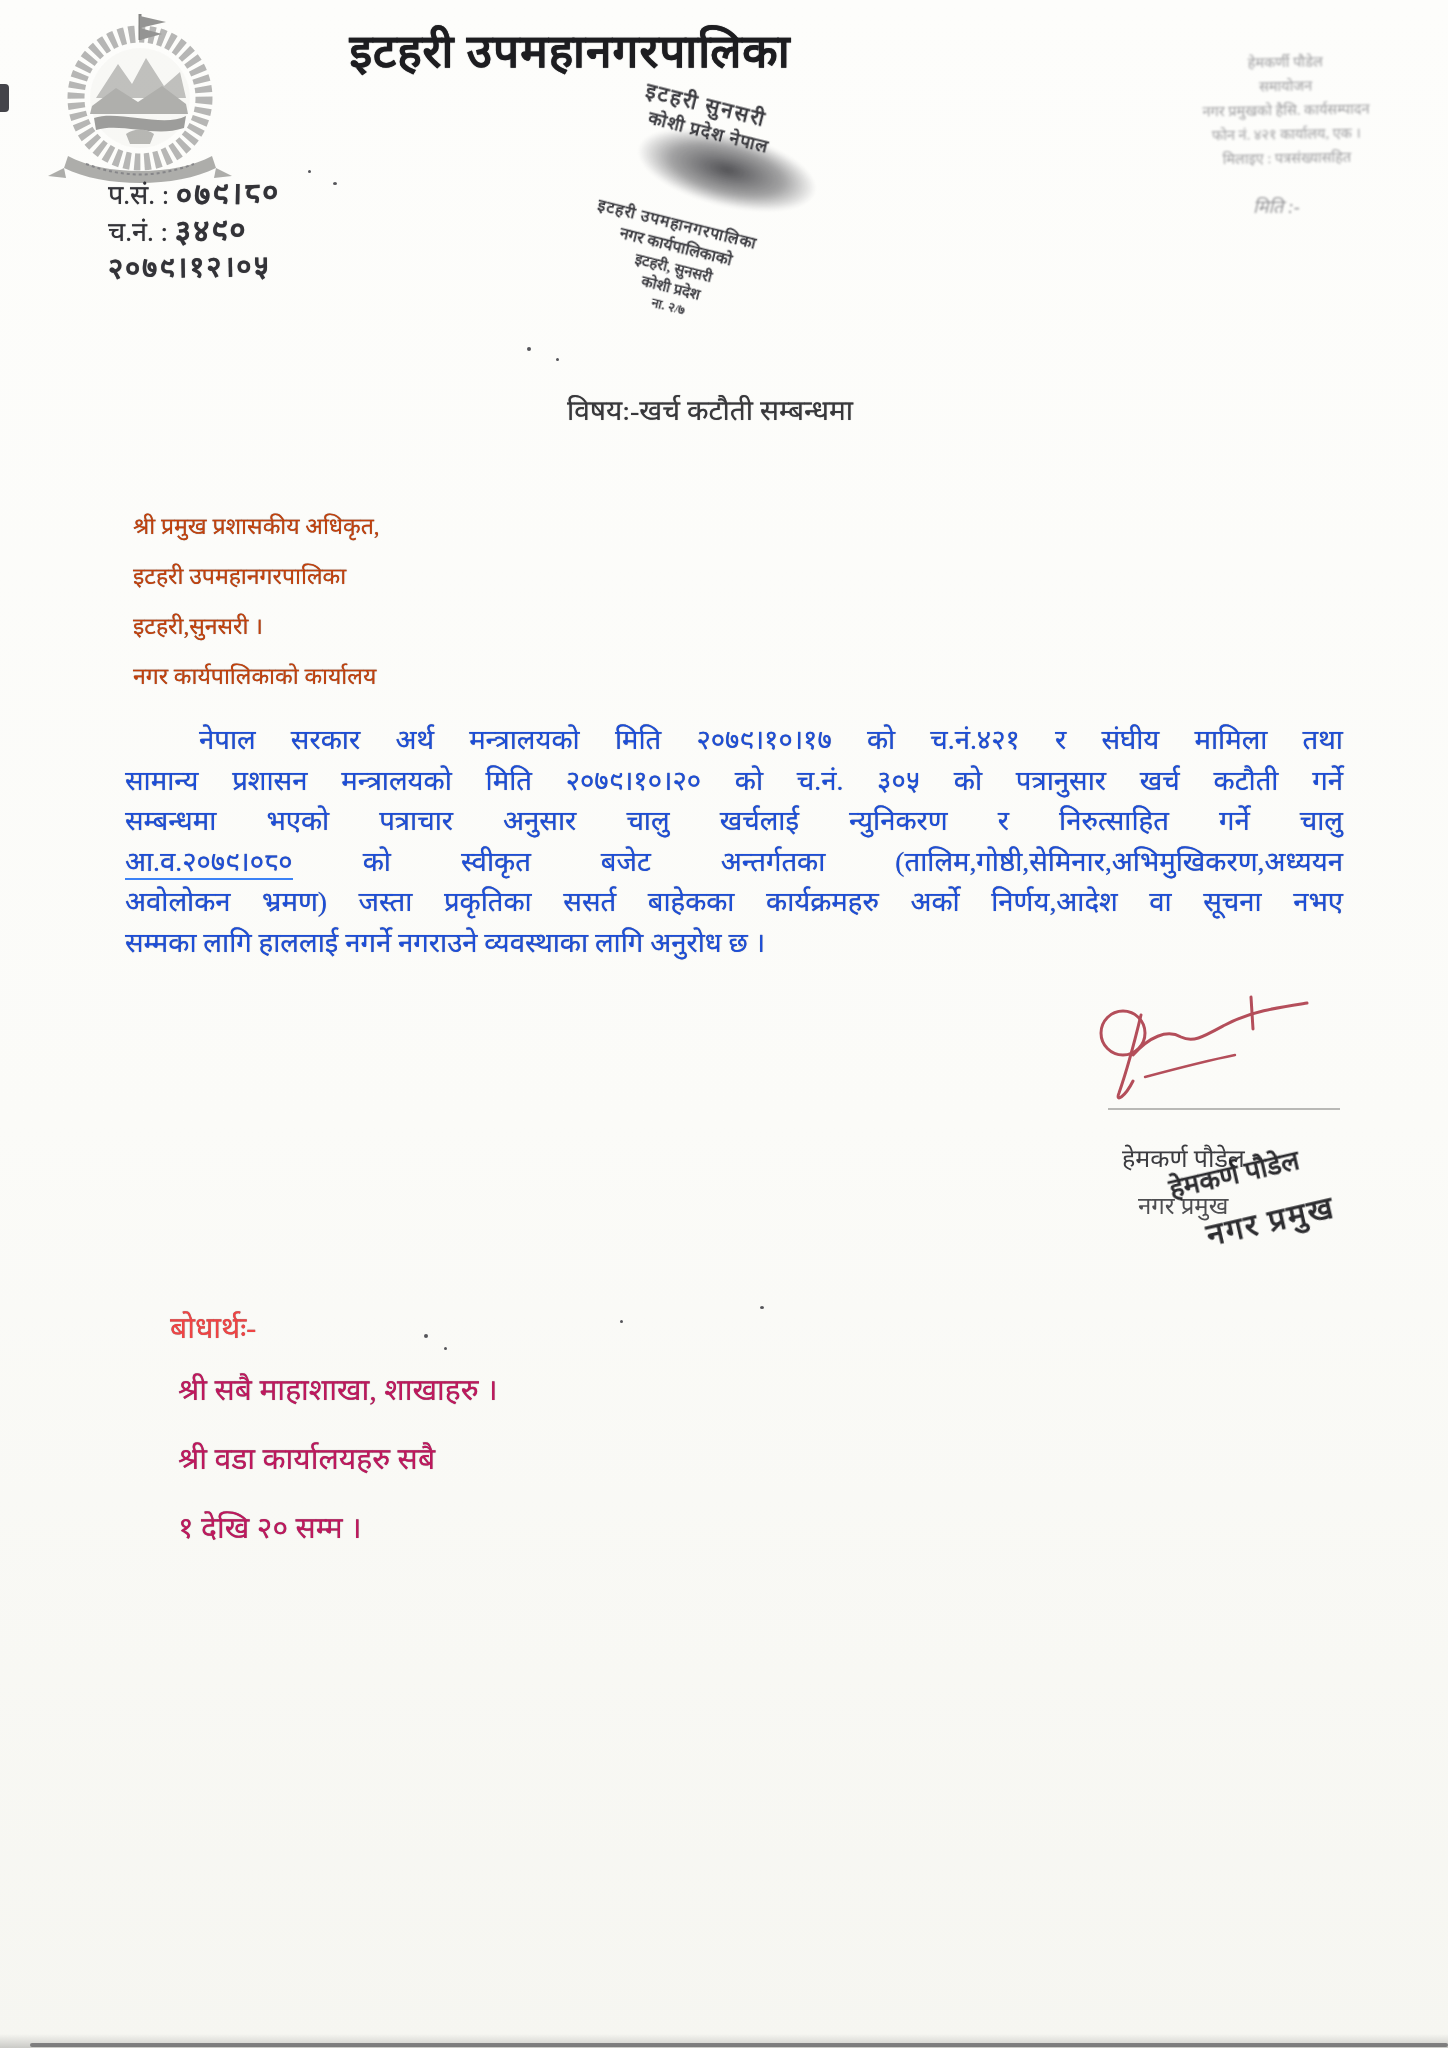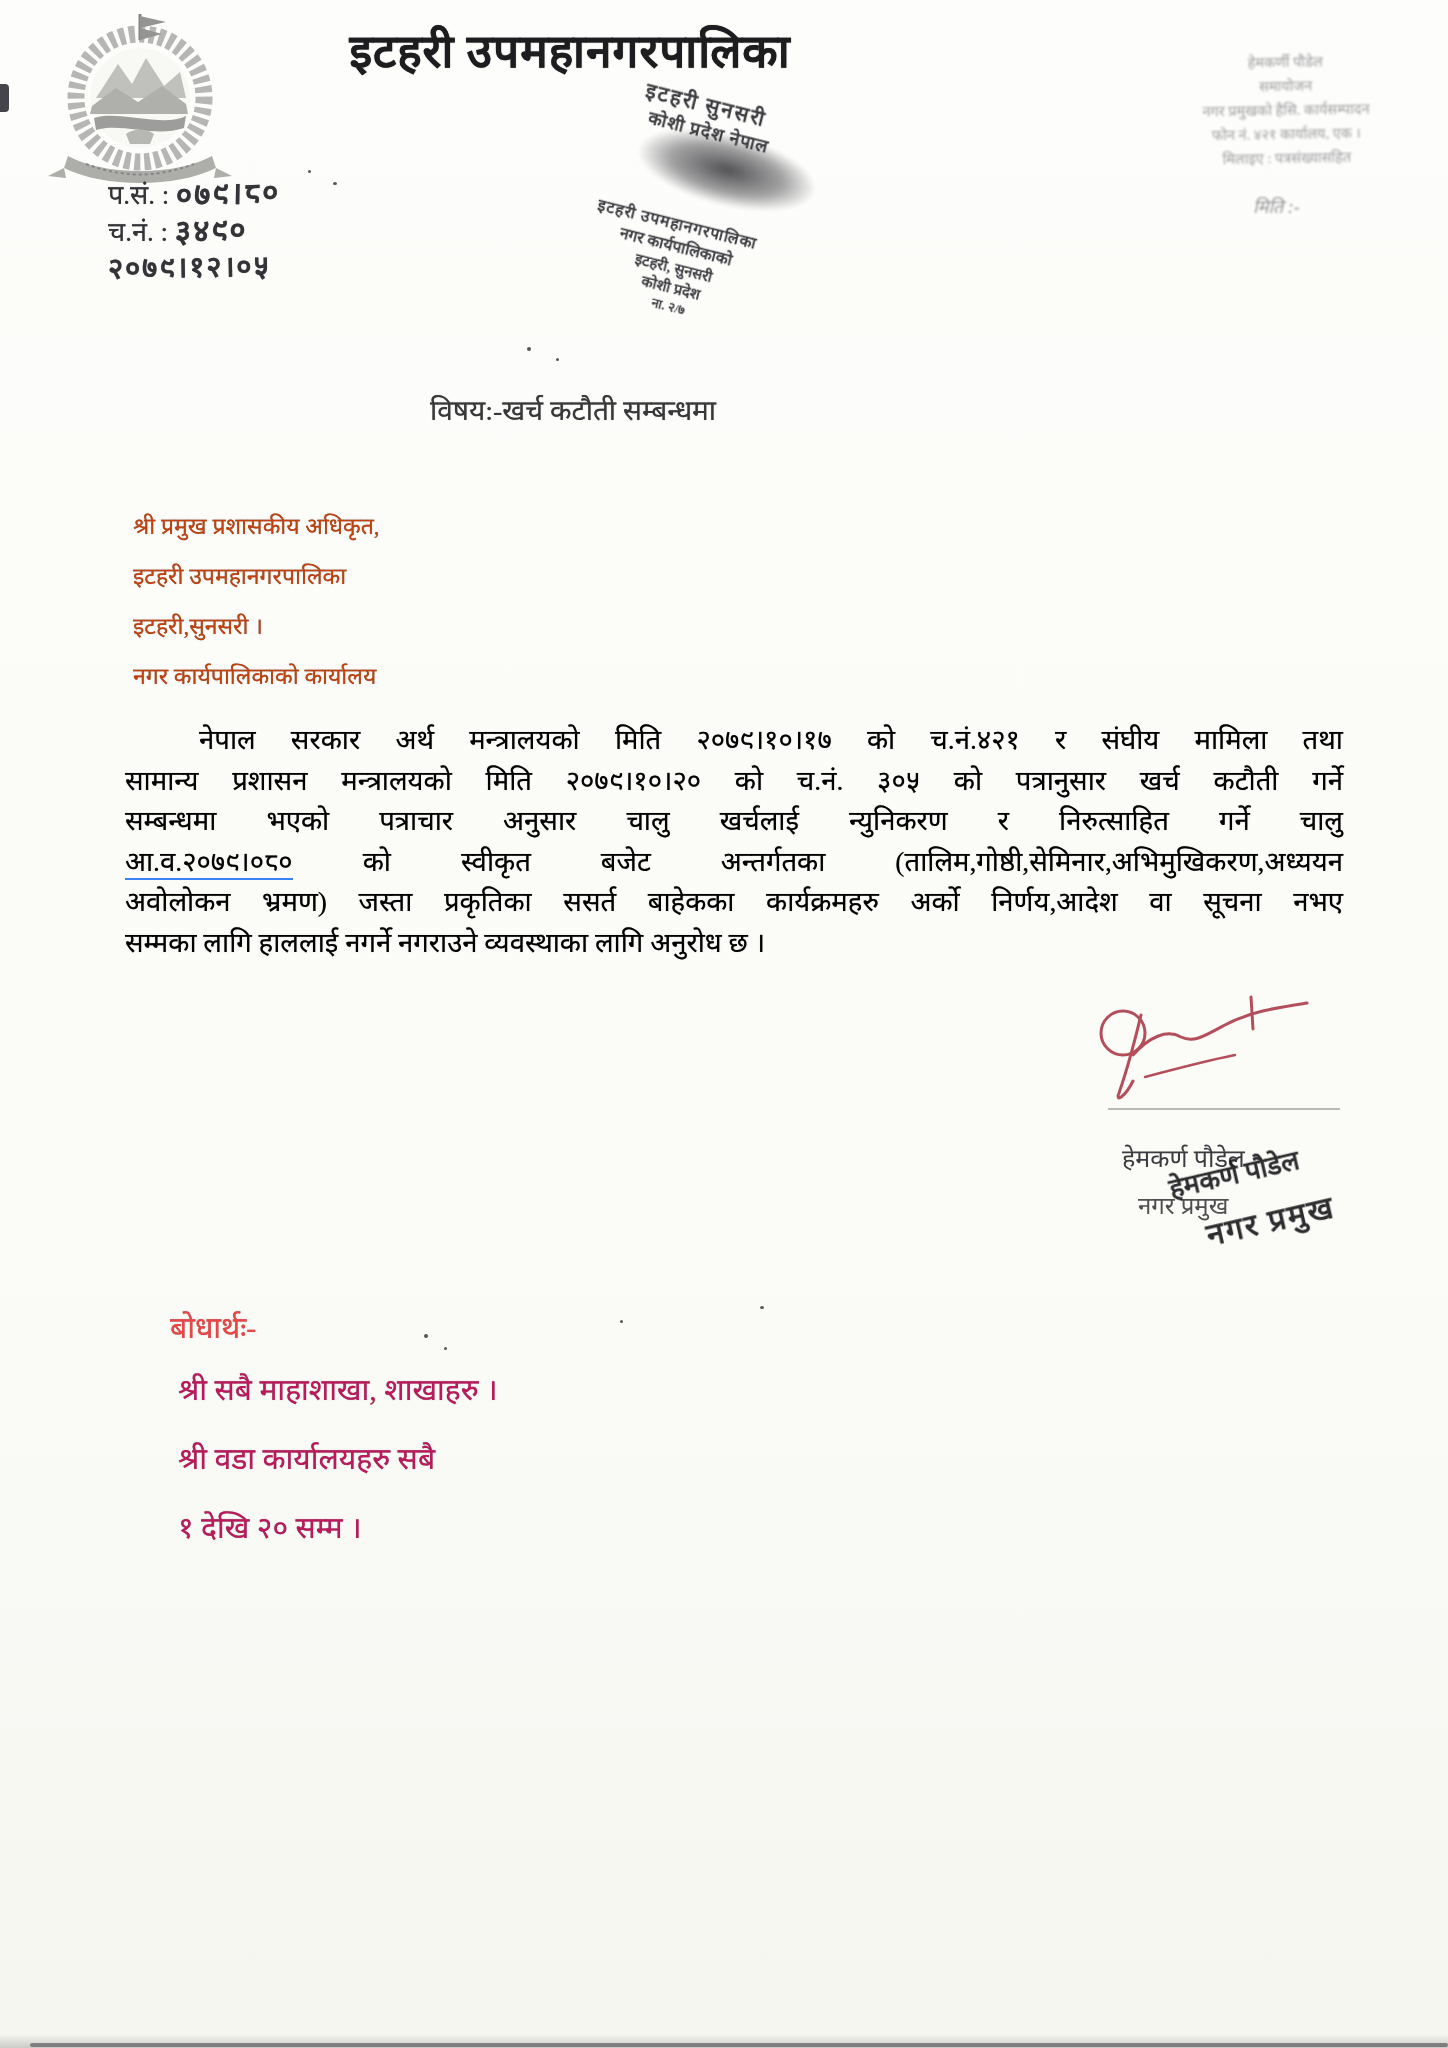--- a/index.html
+++ b/index.html
@@ -46,25 +46,25 @@
   .cs3{font-size:16px;margin-top:74px;margin-left:30px;letter-spacing:1px;}
   .cs4{font-size:16px;margin-left:38px;}
   .cs5{font-size:15px;margin-left:44px;}
   .cs6{font-size:15px;margin-left:48px;}
   .cs7{font-size:13px;margin-left:52px;}
   
   .refs{left:108px;top:176px;font-size:27px;line-height:35px;color:#333338;}
   .refs .hand{font-weight:600;font-size:31px;letter-spacing:2px;display:inline-block;transform:rotate(-2deg) skewX(-3deg);}
   .ref-date{font-weight:600;font-size:29px;letter-spacing:2px;display:inline-block;transform:rotate(-1deg);}
   
-  .subject{left:430px;top:390px;width:560px;font-size:28px;color:#38383b;}
+  .subject{left:430px;top:390px;width:560px;text-align:center;font-size:28px;color:#38383b;}
   
   .addressee{left:133px;top:502px;font-size:23px;line-height:50px;color:#c2410c;}
   
-  .body-par{left:125px;top:720px;width:1218px;font-size:27.5px;line-height:40.5px;color:#000000;}
+  .body-par{left:125px;top:720px;width:1218px;font-size:27.5px;line-height:40.5px;color:#1d4ed8;}
   .jline{text-align:justify;text-align-last:justify;white-space:nowrap;}
   .jline.first{padding-left:74px;}
   .jline.last{text-align-last:left;}
   .u{border-bottom:2px solid #3b82f6;padding-bottom:1px;}
   
   .sig-svg{left:1075px;top:985px;width:280px;height:125px;}
   .sig-line{left:1108px;top:1108px;width:232px;height:2px;background:#b9b9b6;}
   .sig-name{left:1122px;top:1140px;font-size:25px;color:#3c3c40;filter:blur(.4px);}
   .sig-title{left:1138px;top:1188px;font-size:24px;color:#3c3c40;filter:blur(.5px);opacity:.9;}
   .sig-stamp{

